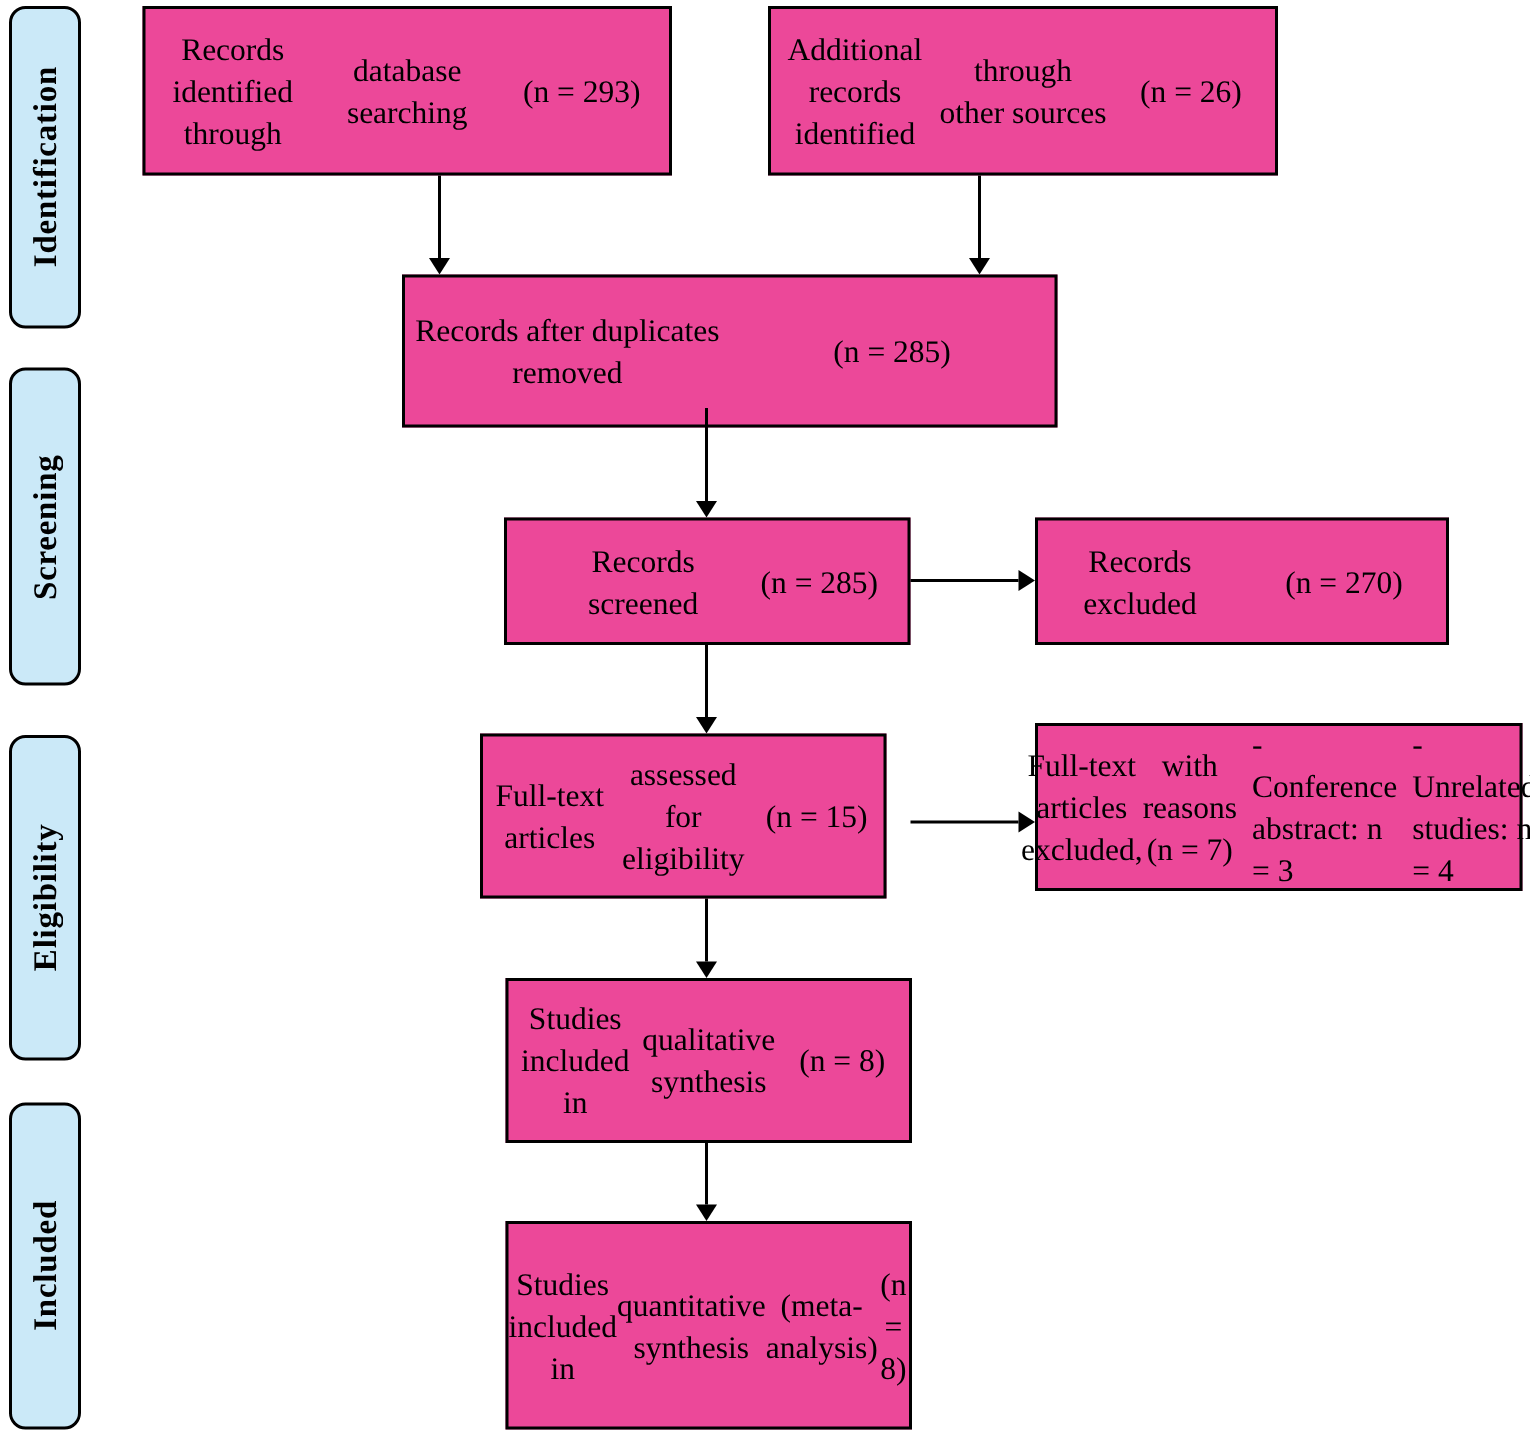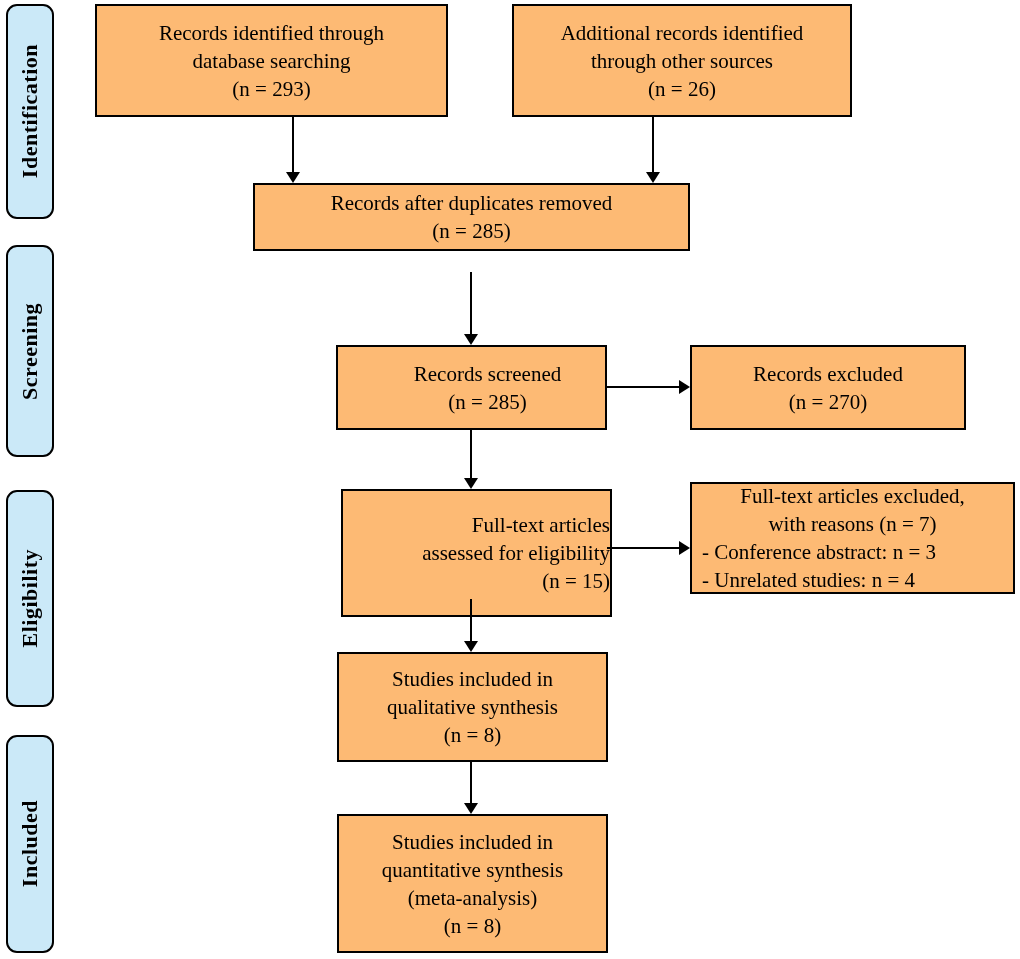--- a/index.html
+++ b/index.html
@@ -28,25 +28,25 @@
     writing-mode: vertical-rl;
     transform: rotate(180deg);
     font-weight: bold;
     font-size: 22px;
     letter-spacing: 0.5px;
     white-space: nowrap;
   }
   
   .box {
     position: absolute;
-    background: #fdba74;
+    background: #ec4899;
     border: 2px solid #000000;
     box-sizing: border-box;
     display: flex;
-    flex-direction: column;
+    flex-direction: row;
     align-items: center;
     justify-content: center;
     text-align: center;
     font-size: 21px;
     line-height: 28px;
   }
   .box .line { display: block; width: 100%; }
   .box .line.left {
     text-align: left;
     padding-left: 10px;
@@ -108,35 +108,35 @@
     <span class="line">Records identified through</span>
     <span class="line">database searching</span>
     <span class="line">(n = 293)</span>
   </div>
   <div class="box" style="left:512px; top:4px; width:340px; height:113px;">
     <span class="line">Additional records identified</span>
     <span class="line">through other sources</span>
     <span class="line">(n = 26)</span>
   </div>
 
-  <div class="box" style="left:253px; top:183px; width:437px; height:68px;">
+  <div class="box" style="left:268px; top:183px; width:437px; height:102px;">
     <span class="line">Records after duplicates removed</span>
     <span class="line">(n = 285)</span>
   </div>
 
   <div class="box" style="left:336px; top:345px; width:271px; height:85px;padding-left:32px;">
     <span class="line">Records screened</span>
     <span class="line">(n = 285)</span>
   </div>
   <div class="box" style="left:690px; top:345px; width:276px; height:85px;">
     <span class="line">Records excluded</span>
     <span class="line">(n = 270)</span>
   </div>
 
-  <div class="box" style="left:341px; top:489px; width:271px; height:128px;text-align:right;">
+  <div class="box" style="left:320px; top:489px; width:271px; height:110px;">
     <span class="line">Full-text articles</span>
     <span class="line">assessed for eligibility</span>
     <span class="line">(n = 15)</span>
   </div>
   <div class="box" style="left:690px; top:482px; width:325px; height:112px;">
     <span class="line">Full-text articles excluded,</span>
     <span class="line">with reasons (n = 7)</span>
     <span class="line left">- Conference abstract: n = 3</span>
     <span class="line left">- Unrelated studies: n = 4</span>
   </div>

